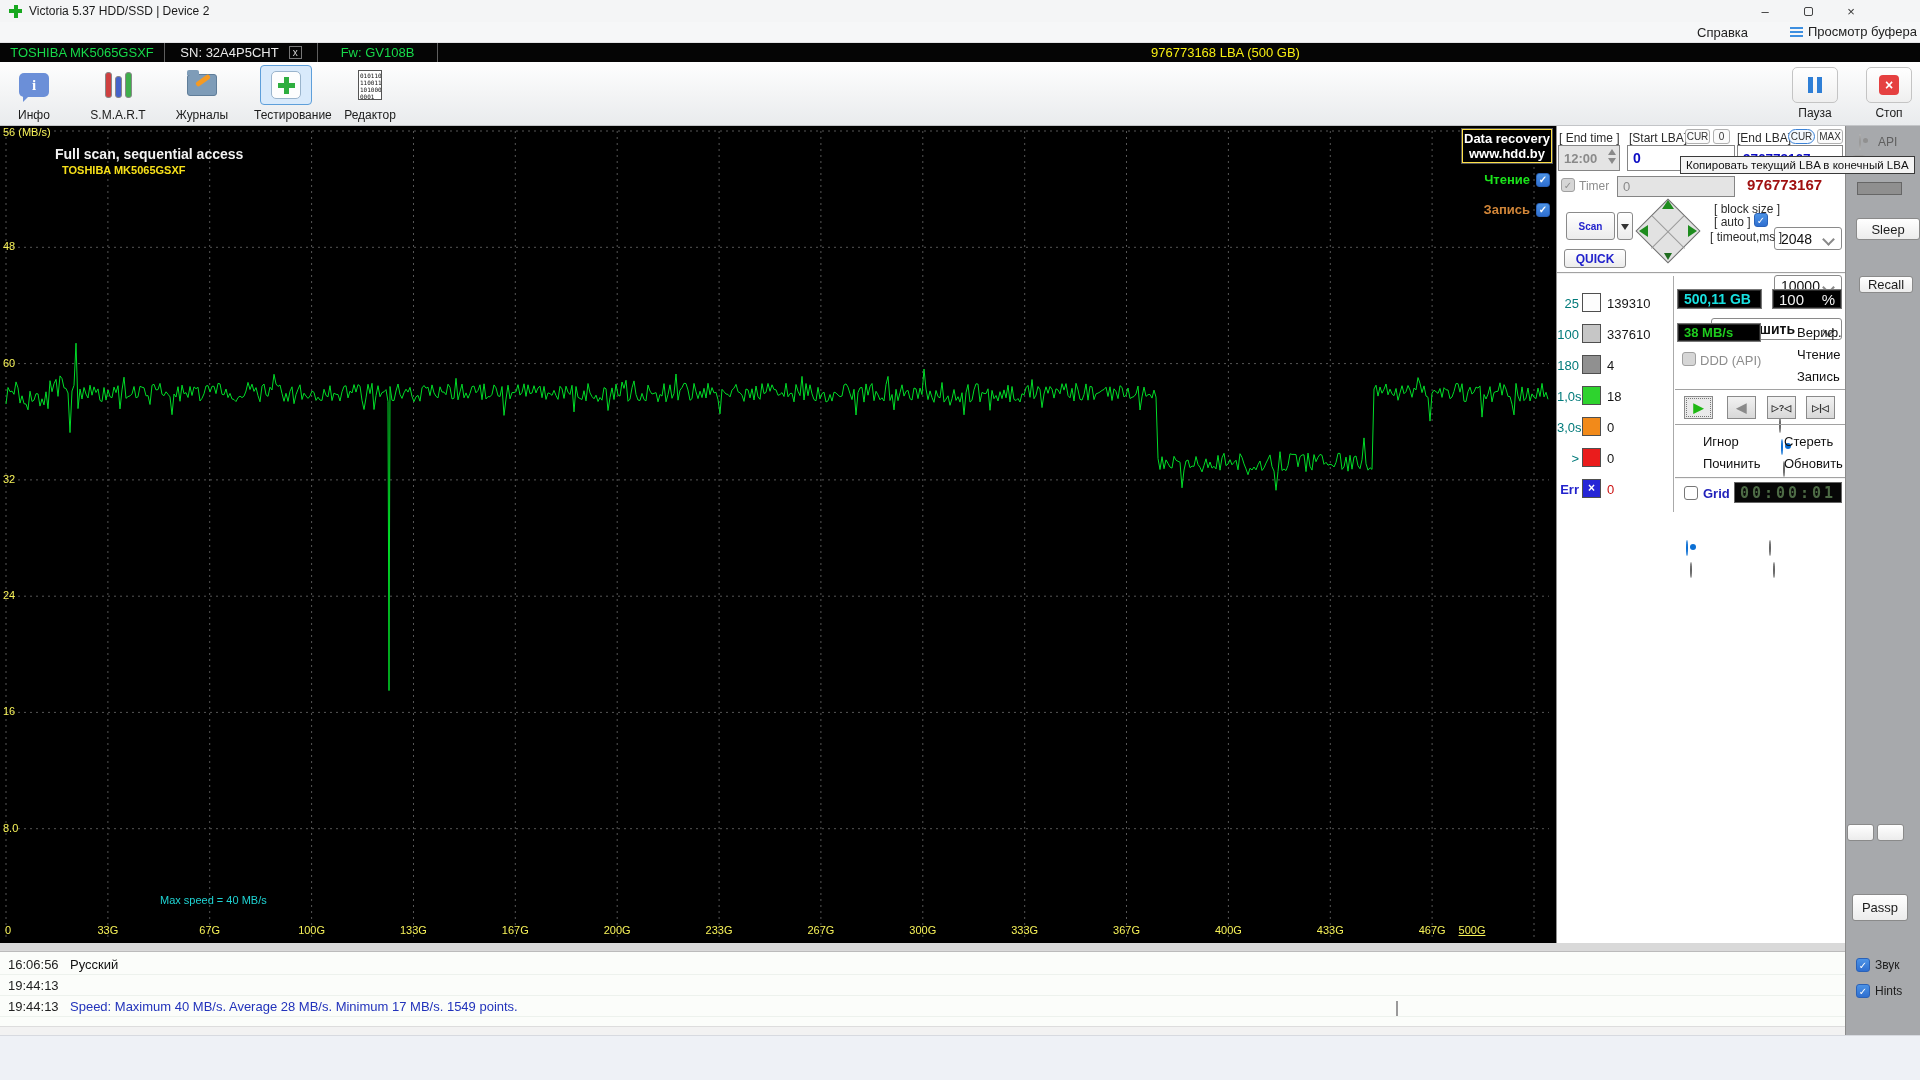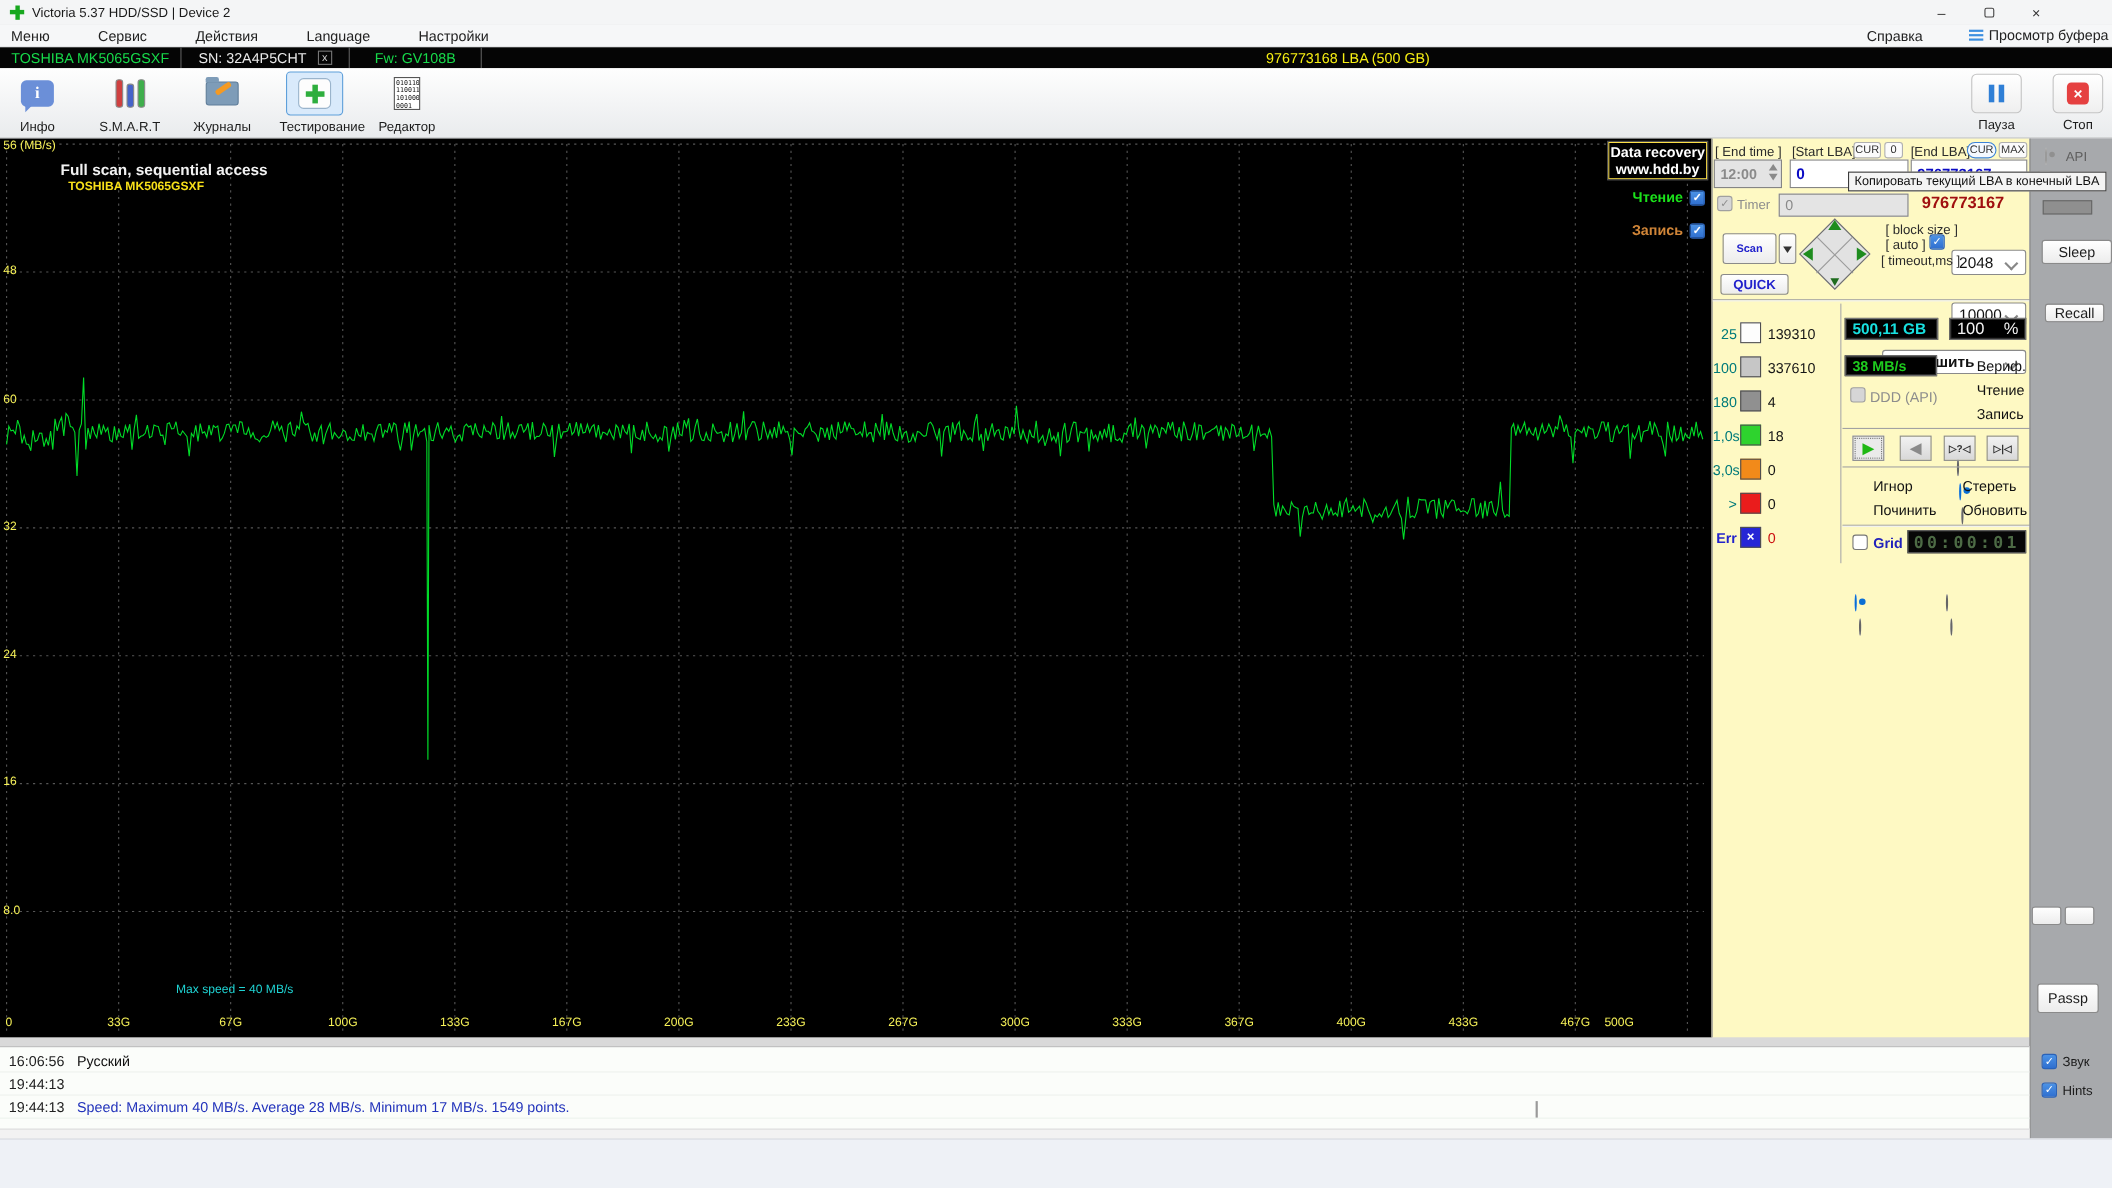--- a/index.html
+++ b/index.html
@@ -74,21 +74,21 @@
 .radio.sel::after{content:"";position:absolute;left:2.5px;top:2.5px;width:6px;height:6px;border-radius:50%;background:#0b6fd4}
 .radio.sel{border-color:#0b6fd4}
 .radio.dis{background:#dcdcdc;border-color:#9a9a9a}
 .radio.dis::after{content:"";position:absolute;left:3px;top:3px;width:5px;height:5px;border-radius:50%;background:#909090}
 .dd{background:#fff;border:1px solid #8a8a8a;border-radius:3px;position:relative;display:flex;align-items:center;padding-left:6px;font-size:14px;color:#111}
 .dd::after{content:"";position:absolute;right:8px;top:7px;width:7px;height:7px;border-right:2px solid #888;border-bottom:2px solid #888;transform:rotate(45deg)}
 .sunken{background:#fff;border:1px solid #858585;display:flex;align-items:center;padding-left:5px}
 .sunken.dis{background:#e4e4e4;color:#8a8a8a}
 .brk{font-size:12px;color:#2b2b2b;white-space:nowrap}
 
-#panel{left:1556px;top:126px;width:289px;height:817px;background:#fef9c3;border-left:1px solid #909090;font-size:12px}
+#panel{left:1556px;top:126px;width:289px;height:817px;background:#ffffff;border-left:1px solid #909090;font-size:12px}
 #panel .sep{position:absolute;left:0;width:289px;height:2px;border-top:1px solid #a2a2a2;border-bottom:1px solid #f2f2f2}
 #spin{position:relative}
 #spin .arrows{position:absolute;right:3px;top:3px;display:flex;flex-direction:column;gap:3px}
 #spin .arrows i{width:0;height:0;border:4px solid transparent}
 #spin .arrows i.up{border-bottom:6px solid #8a8a8a;border-top:none}
 #spin .arrows i.dn{border-top:6px solid #8a8a8a;border-bottom:none}
 .minibtn{position:absolute;background:#fbfbfb;border:1px solid #b0b0b0;border-radius:3px;font-size:10px;color:#333;display:flex;align-items:center;justify-content:center}
 #cur2{border:1px solid #3b82d6;border-radius:8px;background:#f4f9ff}
 #diamond{position:absolute;left:78px;top:72px;width:66px;height:66px}
 #diamond .sq{position:absolute;left:10px;top:10px;width:46px;height:46px;background:#e2e2e2;border:1px solid #6f6f6f;transform:rotate(45deg)}
@@ -135,27 +135,20 @@
     <span id="title-icon"></span>
     <span>Victoria 5.37 HDD/SSD | Device 2</span>
   </div>
   <div class="wctl abs" id="wctl-min" style="left:1750px">–</div>
   <div class="wctl abs" id="wctl-max" style="left:1793px">
       <span></span>
     </div>
   <div class="wctl abs" id="wctl-close" style="left:1836px">×</div>
 
   <div id="menubar" class="abs">
-    <div id="menu-left">
-        <span class="menu-item">Меню</span>
-        <span class="menu-item">Сервис</span>
-        <span class="menu-item">Действия</span>
-        <span class="menu-item">Language</span>
-        <span class="menu-item">Настройки</span>
-      </div>
     <span id="menu-help" class="menu-item">Справка</span>
     <span id="buffer-view">
       <span class="bars">
           <i></i>
           <i></i>
           <i></i>
         </span>
       <span>Просмотр буфера</span>
     </span>
   </div>
@@ -286,21 +279,21 @@
         <span class="xlab" style="top: 798px; left: 515.335px; transform: translateX(-50%);">167G</span>
         <span class="xlab" style="top: 798px; left: 617.202px; transform: translateX(-50%);">200G</span>
         <span class="xlab" style="top: 798px; left: 719.069px; transform: translateX(-50%);">233G</span>
         <span class="xlab" style="top: 798px; left: 820.936px; transform: translateX(-50%);">267G</span>
         <span class="xlab" style="top: 798px; left: 922.803px; transform: translateX(-50%);">300G</span>
         <span class="xlab" style="top: 798px; left: 1024.67px; transform: translateX(-50%);">333G</span>
         <span class="xlab" style="top: 798px; left: 1126.54px; transform: translateX(-50%);">367G</span>
         <span class="xlab" style="top: 798px; left: 1228.4px; transform: translateX(-50%);">400G</span>
         <span class="xlab" style="top: 798px; left: 1330.27px; transform: translateX(-50%);">433G</span>
         <span class="xlab" style="top: 798px; left: 1432.14px; transform: translateX(-50%); text-align: right;">467G</span>
-        <span class="xlab" style="top: 798px; left: 1472px; transform: translateX(-50%);">500G</span>
+        <span class="xlab" style="top: 798px; left: 1472px; transform: translateX(-50%); text-decoration: underline;">500G</span>
       </div>
   </div>
 
   <div id="panel" class="abs">
     <span class="abs brk" style="left:2px;top:5px">[ End time ]</span>
     <span class="abs brk" style="left:72px;top:5px">[Start LBA]</span>
     <span class="minibtn" style="left:128px;top:3px;width:25px;height:15px">CUR</span>
     <span class="minibtn" style="left:156px;top:3px;width:17px;height:15px">0</span>
     <span class="abs brk" style="left:180px;top:5px">[End LBA]</span>
     <span class="minibtn" id="cur2" style="left:231px;top:3px;width:27px;height:15px">CUR</span>

